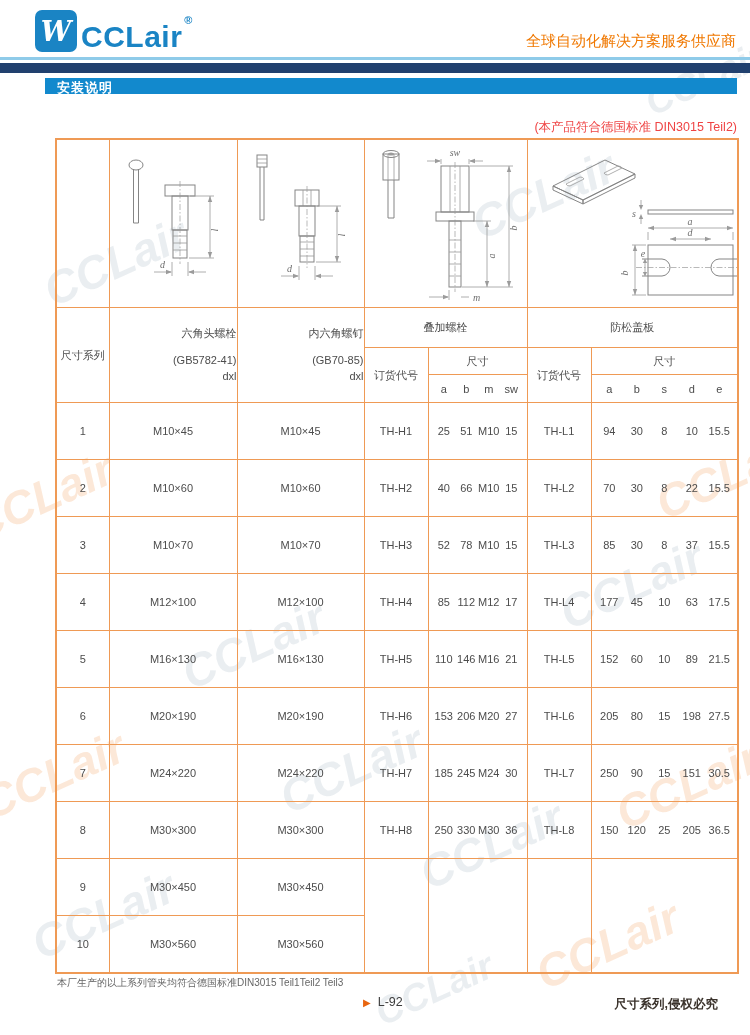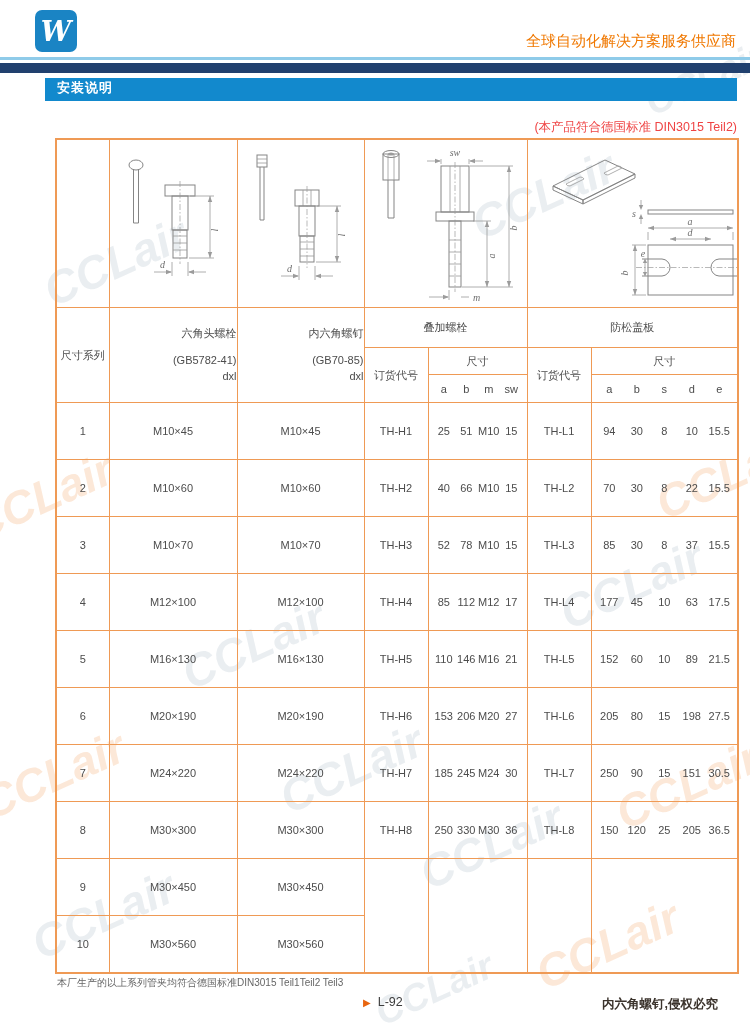--- a/index.html
+++ b/index.html
@@ -14,21 +14,21 @@
     width:42px; height:42px; background:#1a84c4; border-radius:7px; color:#fff;
     display:flex; align-items:center; justify-content:center;
     font-size:27px; font-weight:bold; font-style:italic; font-family:"DejaVu Serif", serif;
   }
   .logo-text { font-size:30px; font-weight:bold; color:#1a84c4; letter-spacing:0.5px; margin:10px 0 0 4px; }
   .logo-reg { font-size:11px; color:#1a84c4; vertical-align:top; margin-left:2px; position:relative; top:-6px; }
   .slogan { position:absolute; top:32px; right:14px; font-size:15px; font-weight:normal; color:#f07800; }
   .rule-light { position:absolute; left:0; top:57px; width:750px; height:3px; background:#8fcbe9; }
   .band-navy  { position:absolute; left:0; top:63px; width:750px; height:10px; background:#21406e; }
   .section-bar {
-    position:absolute; left:45px; top:78px; width:692px; height:23px; background:#1289cd;
+    position:absolute; left:45px; top:78px; width:692px; height:16px; background:#1289cd;
     color:#fff; font-size:13px; font-weight:bold; line-height:20px; padding-left:12px; letter-spacing:1px;
   }
   .std-note { position:absolute; top:119px; right:13px; font-size:12.5px; color:#ef4444; }
 
   
   .spec-table {
     position:absolute; left:55px; top:138px; width:682px; border-collapse:collapse;
     table-layout:fixed; border:2px solid #ef9a55; background:transparent;
   }
   .spec-table td {
@@ -98,20 +98,21 @@
 <span class="wm wm-g w10">CCLair</span>
 <span class="wm wm-g w11">CCLair</span>
 <span class="wm wm-o w12">CCLair</span>
 <span class="wm wm-g w13">CCLair</span>
 <span class="wm wm-g w14">CCLair</span>
 
 <div class="content">
 
   <div class="logo">
     <div class="logo-mark">W</div>
+    <div class="logo-text"><span>CCLair</span><span class="logo-reg">®</span></div>
   </div>
   <div class="slogan">全球自动化解决方案服务供应商</div>
   <div class="rule-light"></div>
   <div class="band-navy"></div>
   <div class="section-bar">安装说明</div>
   <div class="std-note">(本产品符合德国标准 DIN3015  Teil2)</div>
 
   <table class="spec-table">
     <colgroup>
       <col style="width:53px">
@@ -531,15 +532,15 @@
       <td>M30×560</td>
     </tr>
   </tbody>
     </table>
 
   <div class="foot-note">本厂生产的以上系列管夹均符合德国标准DIN3015  Teil1Teil2 Teil3</div>
   <div class="page-tag">
     <span class="tri">▶</span>
     <span>L-92</span>
   </div>
-  <div class="copyright">内六角螺钉,侵权必究</div>
+  <div class="copyright">尺寸系列,侵权必究</div>
 
 </div>
 
 </body></html>

